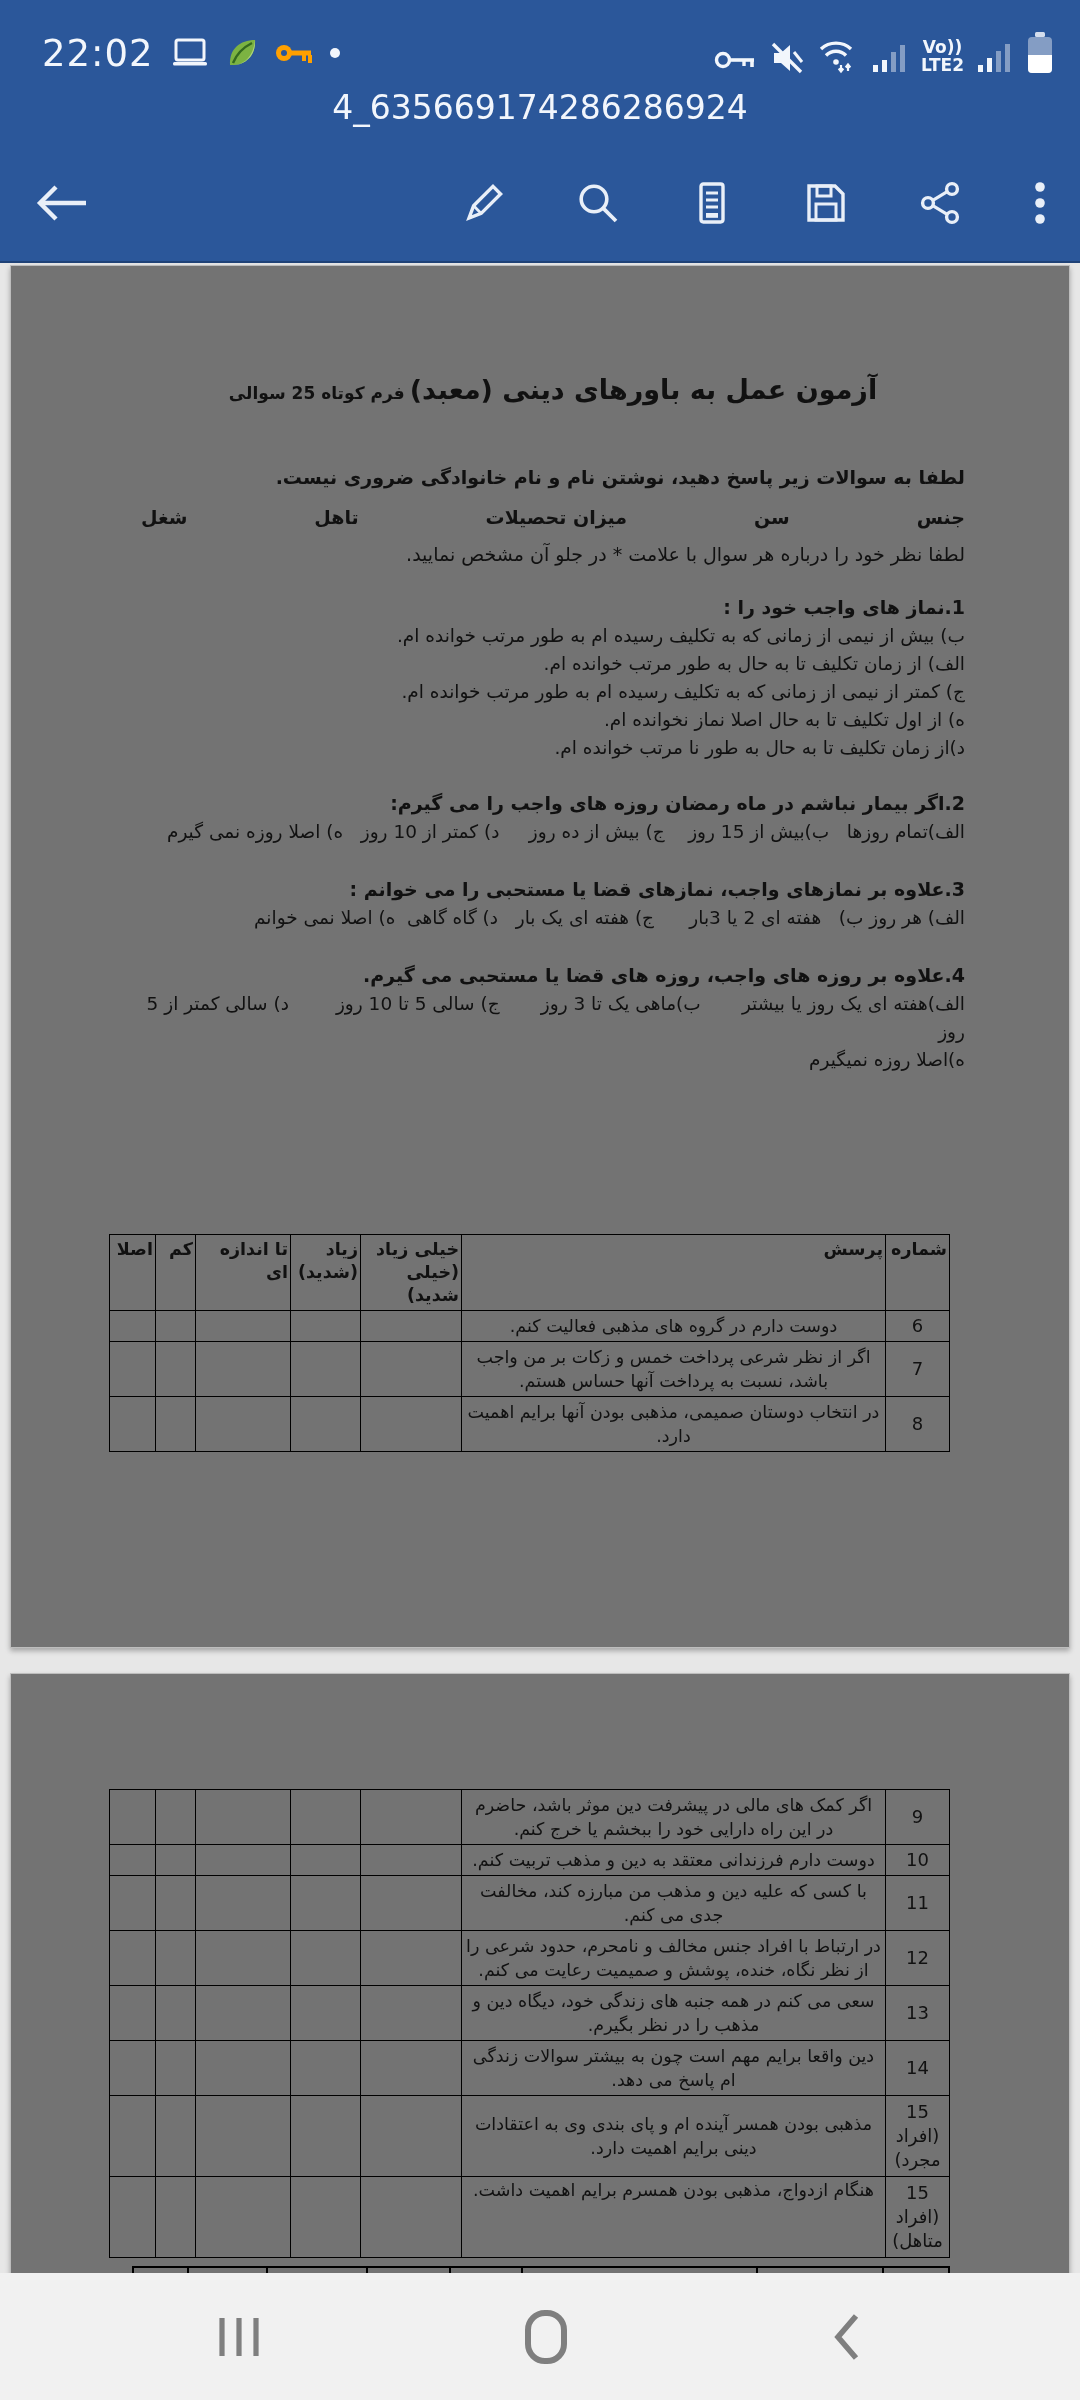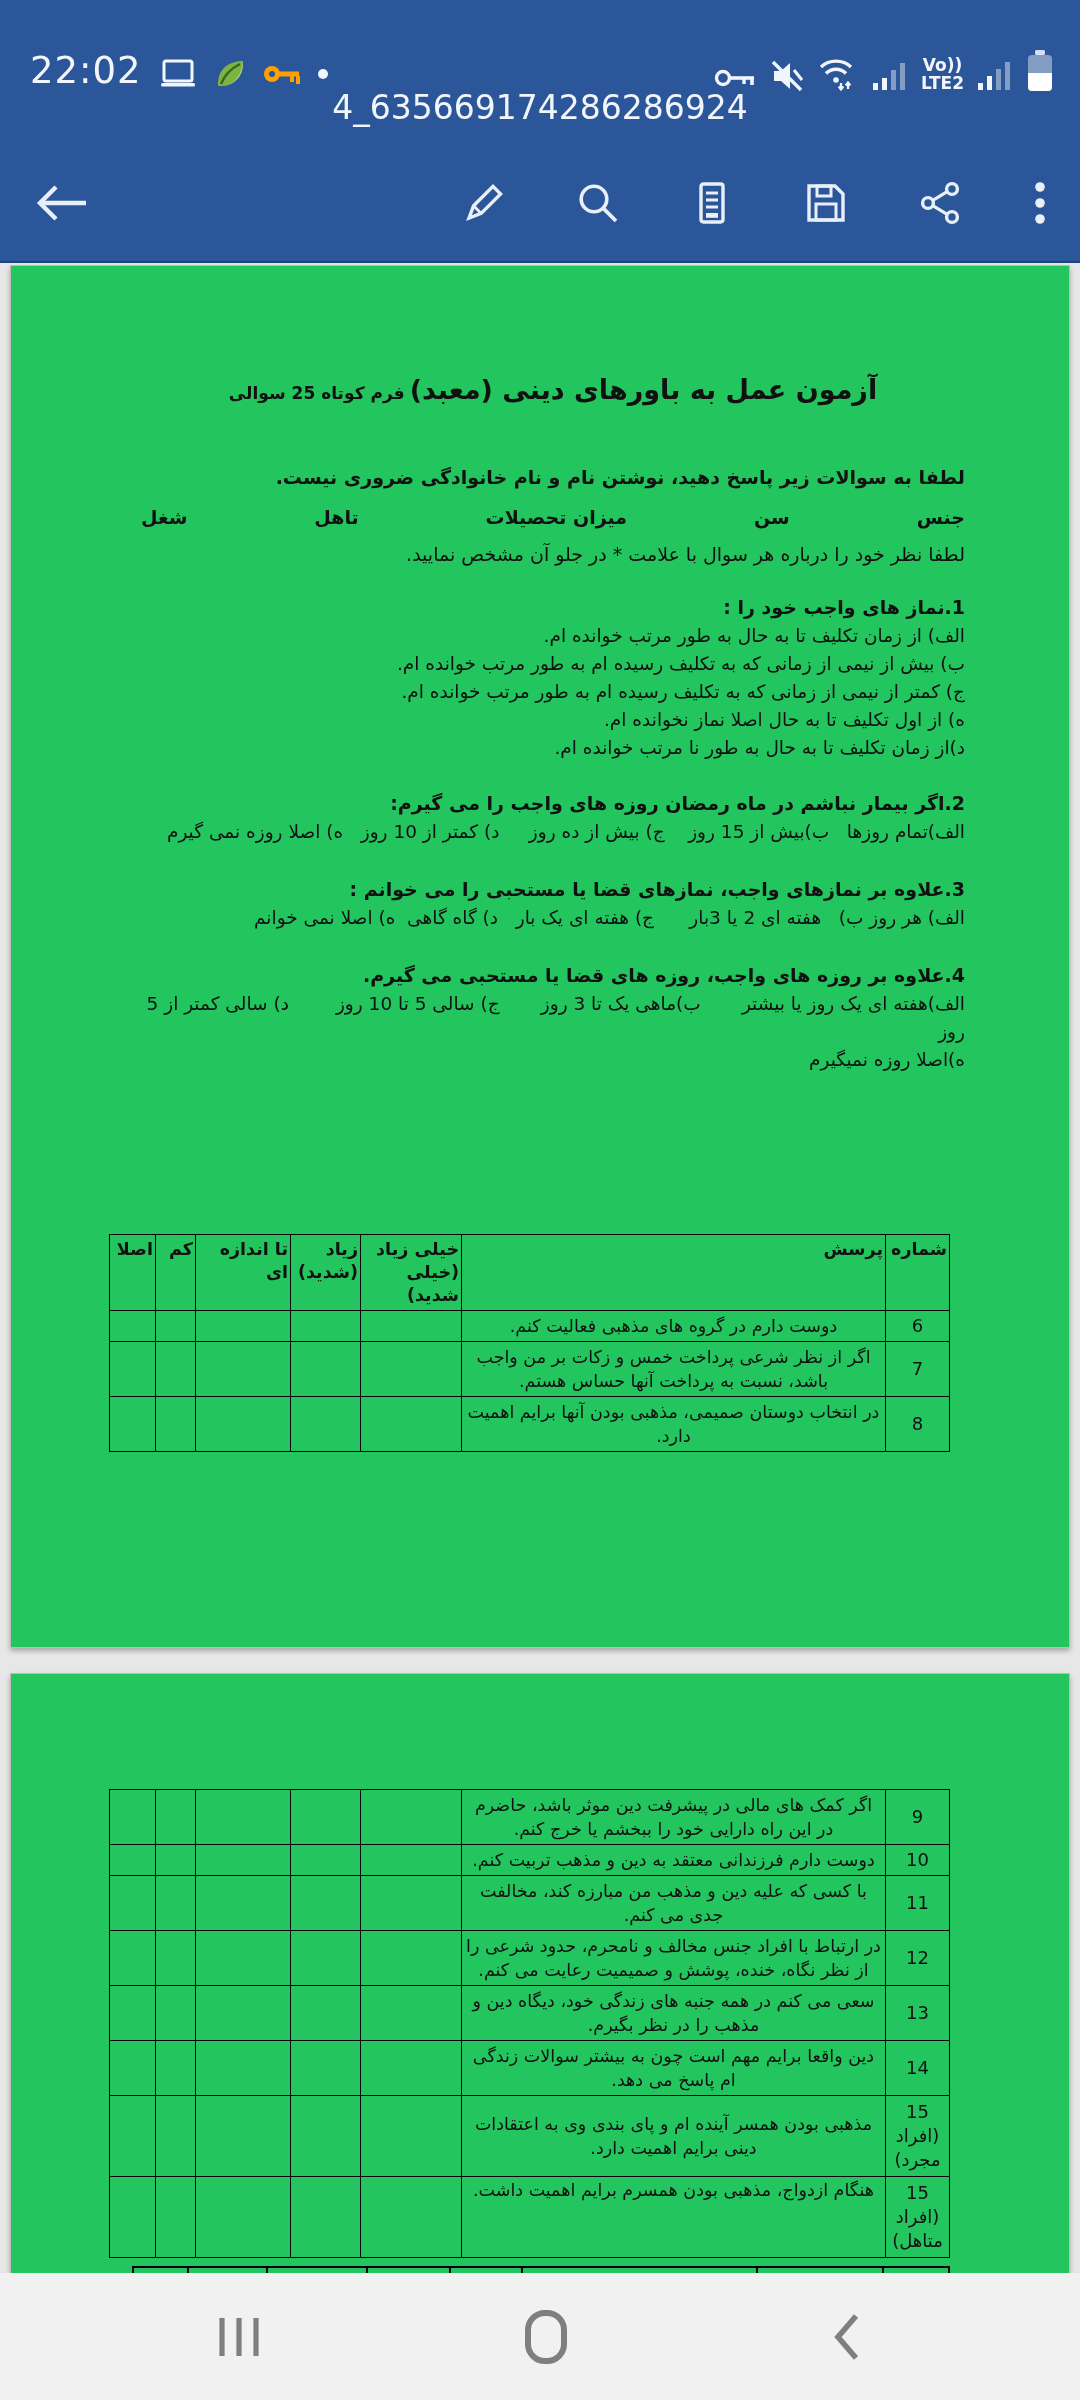--- a/index.html
+++ b/index.html
@@ -1,34 +1,34 @@
 <!DOCTYPE html>
 <html lang="fa"><head>
 <meta charset="utf-8">
 <style>
   html,body{margin:0;padding:0;}
   body{width:1080px;height:2400px;font-family:"DejaVu Sans","Liberation Sans",sans-serif;}
   .screen{position:relative;width:1080px;height:2400px;background:#e7e7e7;overflow:hidden;}
 
   
   .header{position:absolute;top:0;left:0;width:1080px;height:263px;background:#2b579a;border-bottom:2px solid #1f4277;box-sizing:border-box;}
-  .statusbar{position:absolute;top:0;left:0;right:0;height:92px;display:flex;align-items:flex-end;padding:14px 26px 0 30px;box-sizing:border-box;color:#fff;}
+  .statusbar{position:absolute;top:0;left:12px;right:0;height:92px;display:flex;align-items:center;padding:14px 26px 0 30px;box-sizing:border-box;color:#fff;}
   .time{font-size:37px;letter-spacing:1px;color:#f2f6fc;}
   .sb-left{display:flex;align-items:center;gap:14px;margin-left:16px;}
   .sb-right{display:flex;align-items:flex-end;gap:13px;margin-left:auto;}
   .sb-ic{display:inline-flex;align-items:center;justify-content:center;}
   .volte{font-size:17px;line-height:18px;text-align:center;color:#f2f6fc;font-weight:bold;}
   .apptitle{position:absolute;top:88px;left:0;right:0;text-align:center;color:#f2f6fc;font-size:33px;}
   .toolbar{position:absolute;top:160px;left:0;right:0;height:86px;display:flex;align-items:center;padding:0 30px 0 34px;box-sizing:border-box;}
   .tool-group{display:flex;align-items:center;gap:66px;margin-left:auto;}
   .tbtn{background:none;border:none;padding:0;display:inline-flex;cursor:pointer;}
 
   
   .viewport{position:absolute;top:263px;left:0;width:1080px;height:2010px;background:#e7e7e7;overflow:hidden;}
-  .page{position:absolute;left:10px;width:1060px;background:#22c55e;border:1px solid #bdbdbd;box-shadow:0 3px 5px rgba(0,0,0,.28);box-sizing:border-box;direction:rtl;text-align:right;color:#111;}
+  .page{position:absolute;left:10px;width:1060px;background:#737373;border:1px solid #bdbdbd;box-shadow:0 3px 5px rgba(0,0,0,.28);box-sizing:border-box;direction:rtl;text-align:right;color:#111;}
   .page1{top:2px;height:1383px;padding:0 104px 0 130px;}
   .page2{top:1410px;height:620px;padding:0 104px 0 130px;}
 
   .doc-title{margin-top:108px;text-align:center;white-space:nowrap;}
   .doc-title .main{font-weight:bold;font-size:27px;}
   .doc-title .sub{font-weight:bold;font-size:17px;}
   .b{font-weight:bold;}
   .para{font-size:19px;line-height:29px;white-space:pre-wrap;}
   .intro{margin-top:58px;}
   .demo-row{margin-top:14px;display:flex;justify-content:space-between;font-weight:bold;font-size:19px;}
@@ -223,22 +223,22 @@
         <span>سن</span>
         <span>میزان تحصیلات</span>
         <span>تاهل</span>
         <span>شغل</span>
       </div>
 
       <div class="para instruction">لطفا نظر خود را درباره هر سوال با علامت * در جلو آن مشخص نمایید.</div>
 
       <div class="qblock">
         <div class="qheading">1.نماز های واجب خود را :</div>
+        <div class="qopt">ب) بیش از نیمی از زمانی که به تکلیف رسیده ام به طور مرتب خوانده ام.</div>
         <div class="qopt">الف) از زمان تکلیف تا به حال به طور مرتب خوانده ام.</div>
-        <div class="qopt">ب) بیش از نیمی از زمانی که به تکلیف رسیده ام به طور مرتب خوانده ام.</div>
         <div class="qopt">ج) کمتر از نیمی از زمانی که به تکلیف رسیده ام به طور مرتب خوانده ام.</div>
         <div class="qopt">ه) از اول تکلیف تا به حال اصلا نماز نخوانده ام.</div>
         <div class="qopt">د)از زمان تکلیف تا به حال به طور نا مرتب خوانده ام.</div>
       </div>
 
       <div class="qblock gap2">
         <div class="qheading">2.اگر بیمار نباشم در ماه رمضان روزه های واجب را می گیرم:</div>
         <div class="qopt">الف)تمام روزها   ب)بیش از 15 روز    ج) بیش از ده روز     د) کمتر از 10 روز   ه) اصلا روزه نمی گیرم</div>
       </div>
 

